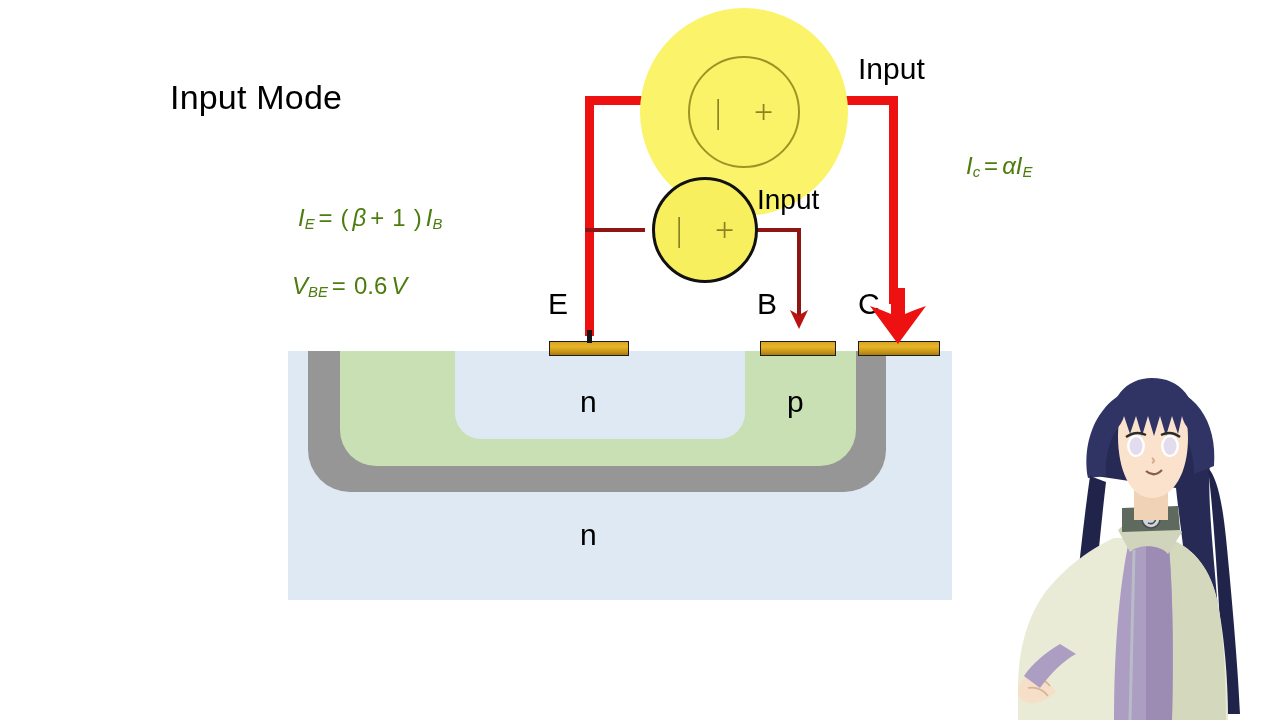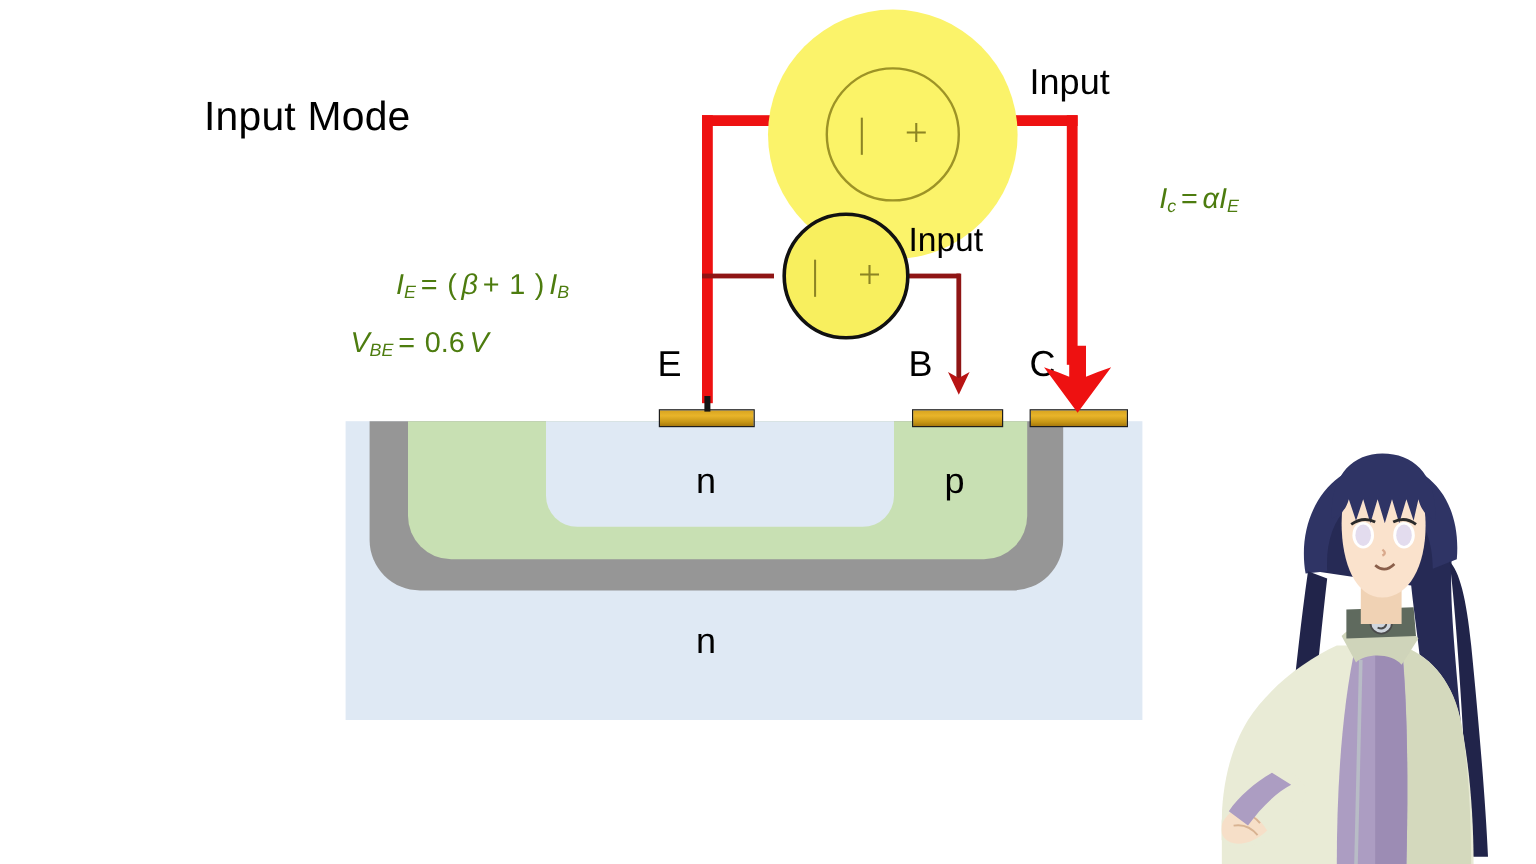--- a/index.html
+++ b/index.html
@@ -36,21 +36,21 @@
   .eq i { font-style: italic; }
   .eq sub {
     font-size: 0.62em;
     font-style: italic;
     vertical-align: -0.22em;
     letter-spacing: 0;
   }
   .eq .op { font-style: normal; padding: 0 4px; }
   .eq .gk { font-style: italic; }
 
-  #eq-ie { left: 298px; top: 224px; margin-left: 32px; }
+  #eq-ie { left: 298px; top: 204px; }
   #eq-vbe { left: 292px; top: 272px; }
   #eq-ic-alpha { left: 966px; top: 152px; }
   #eq-ic-beta  { left: 966px; top: 214px; }
 
   
   #substrate {
     left: 288px; top: 351px;
     width: 664px; height: 249px;
     background: #dfe9f4;
   }

